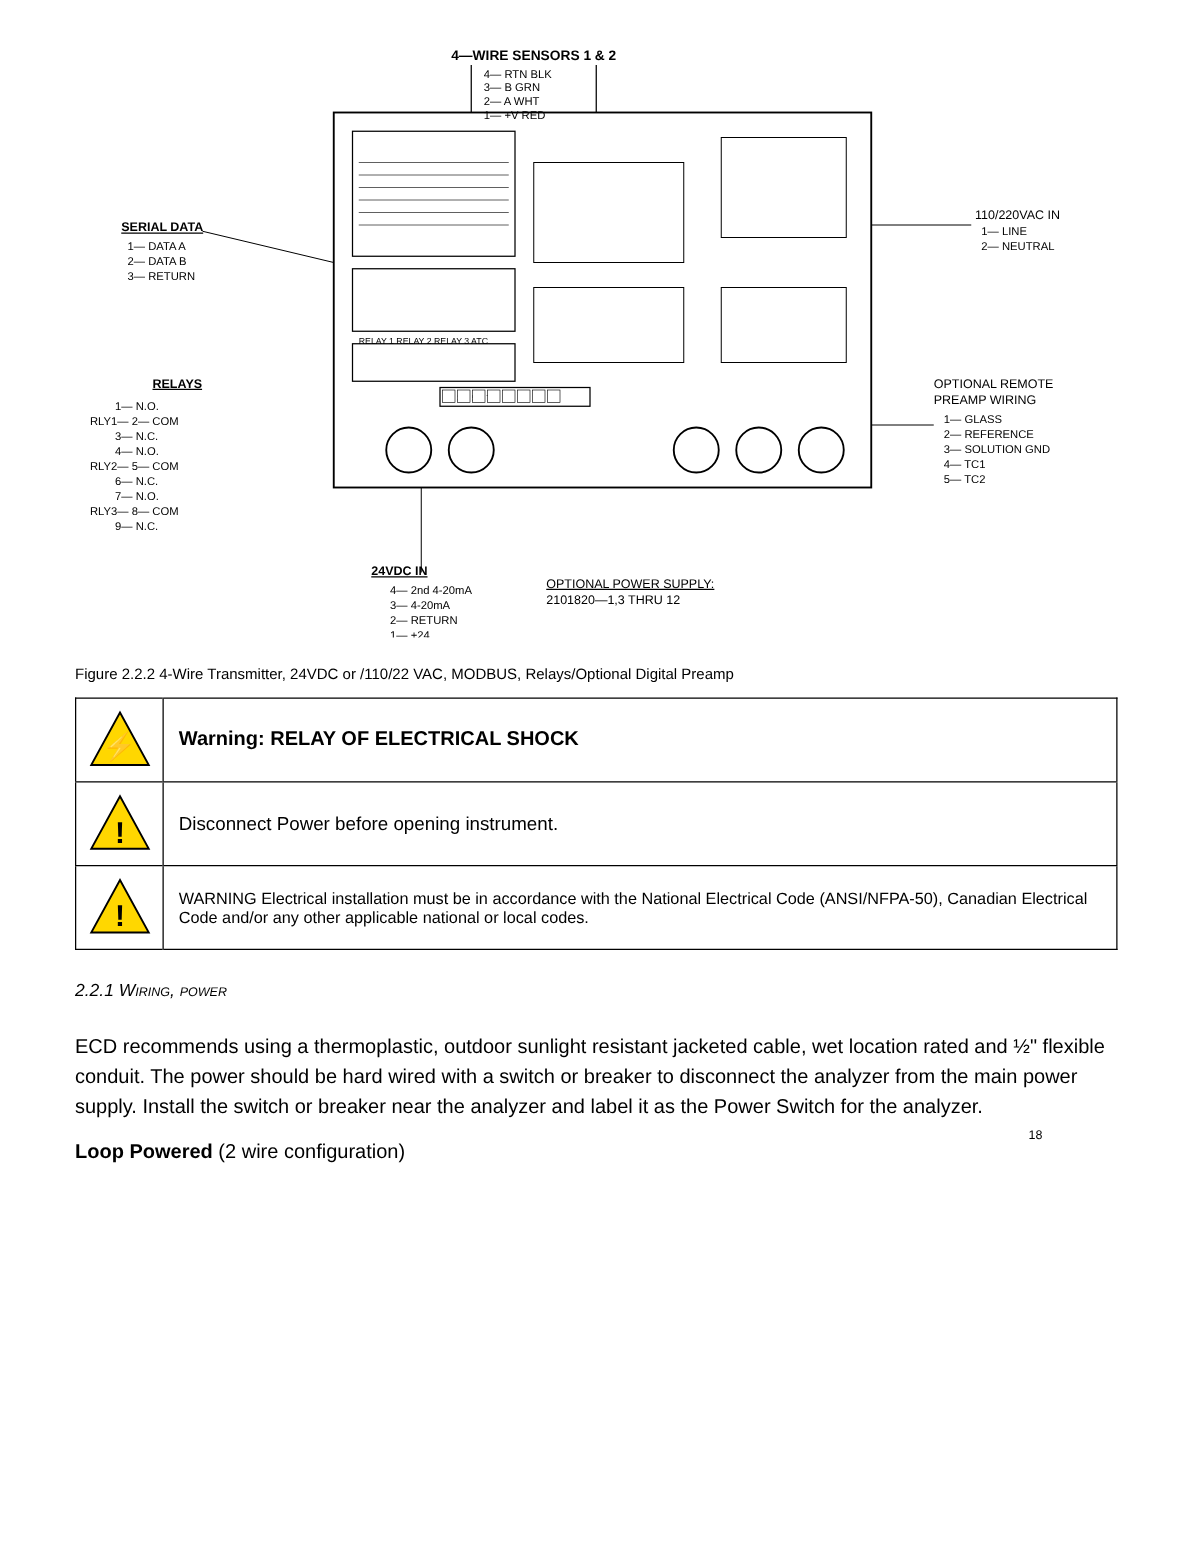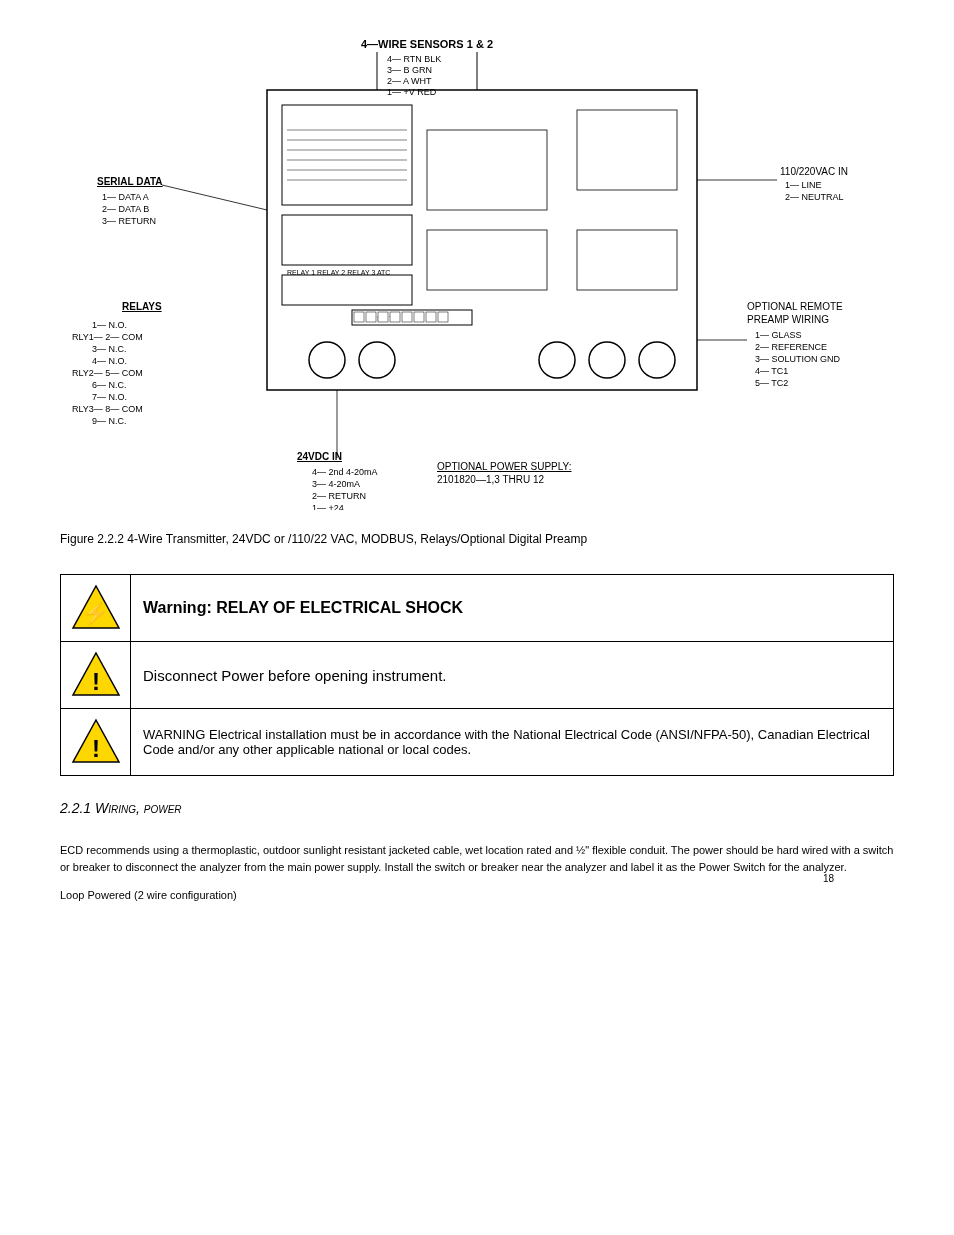--- a/index.html
+++ b/index.html
@@ -15,21 +15,21 @@
 
     .diagram-container {
       display: flex;
       justify-content: center;
       margin-bottom: 22px;
       position: relative;
     }
 
     .figure-caption {
       font-size: 12px;
-      margin-bottom: 28px;
+      margin-bottom: 12px;
       color: #000;
     }
 
     
     .warning-table {
       width: 100%;
       border-collapse: collapse;
       margin-bottom: 24px;
       border: 1px solid #000;
     }
@@ -72,27 +72,27 @@
       font-size: 14px;
       margin-bottom: 26px;
       margin-top: 8px;
     }
     .section-heading span.small-caps {
       font-variant: small-caps;
     }
 
     
     .body-paragraph {
-      font-size: 11px;
+      font-size: 16px;
       line-height: 1.5;
       margin-bottom: 12px;
     }
 
     .bold-label {
-      font-weight: normal;
+      font-weight: bold;
     }
 
     
     .page-number {
       position: absolute;
       bottom: 20px;
       right: 60px;
       font-size: 10px;
     }
 

